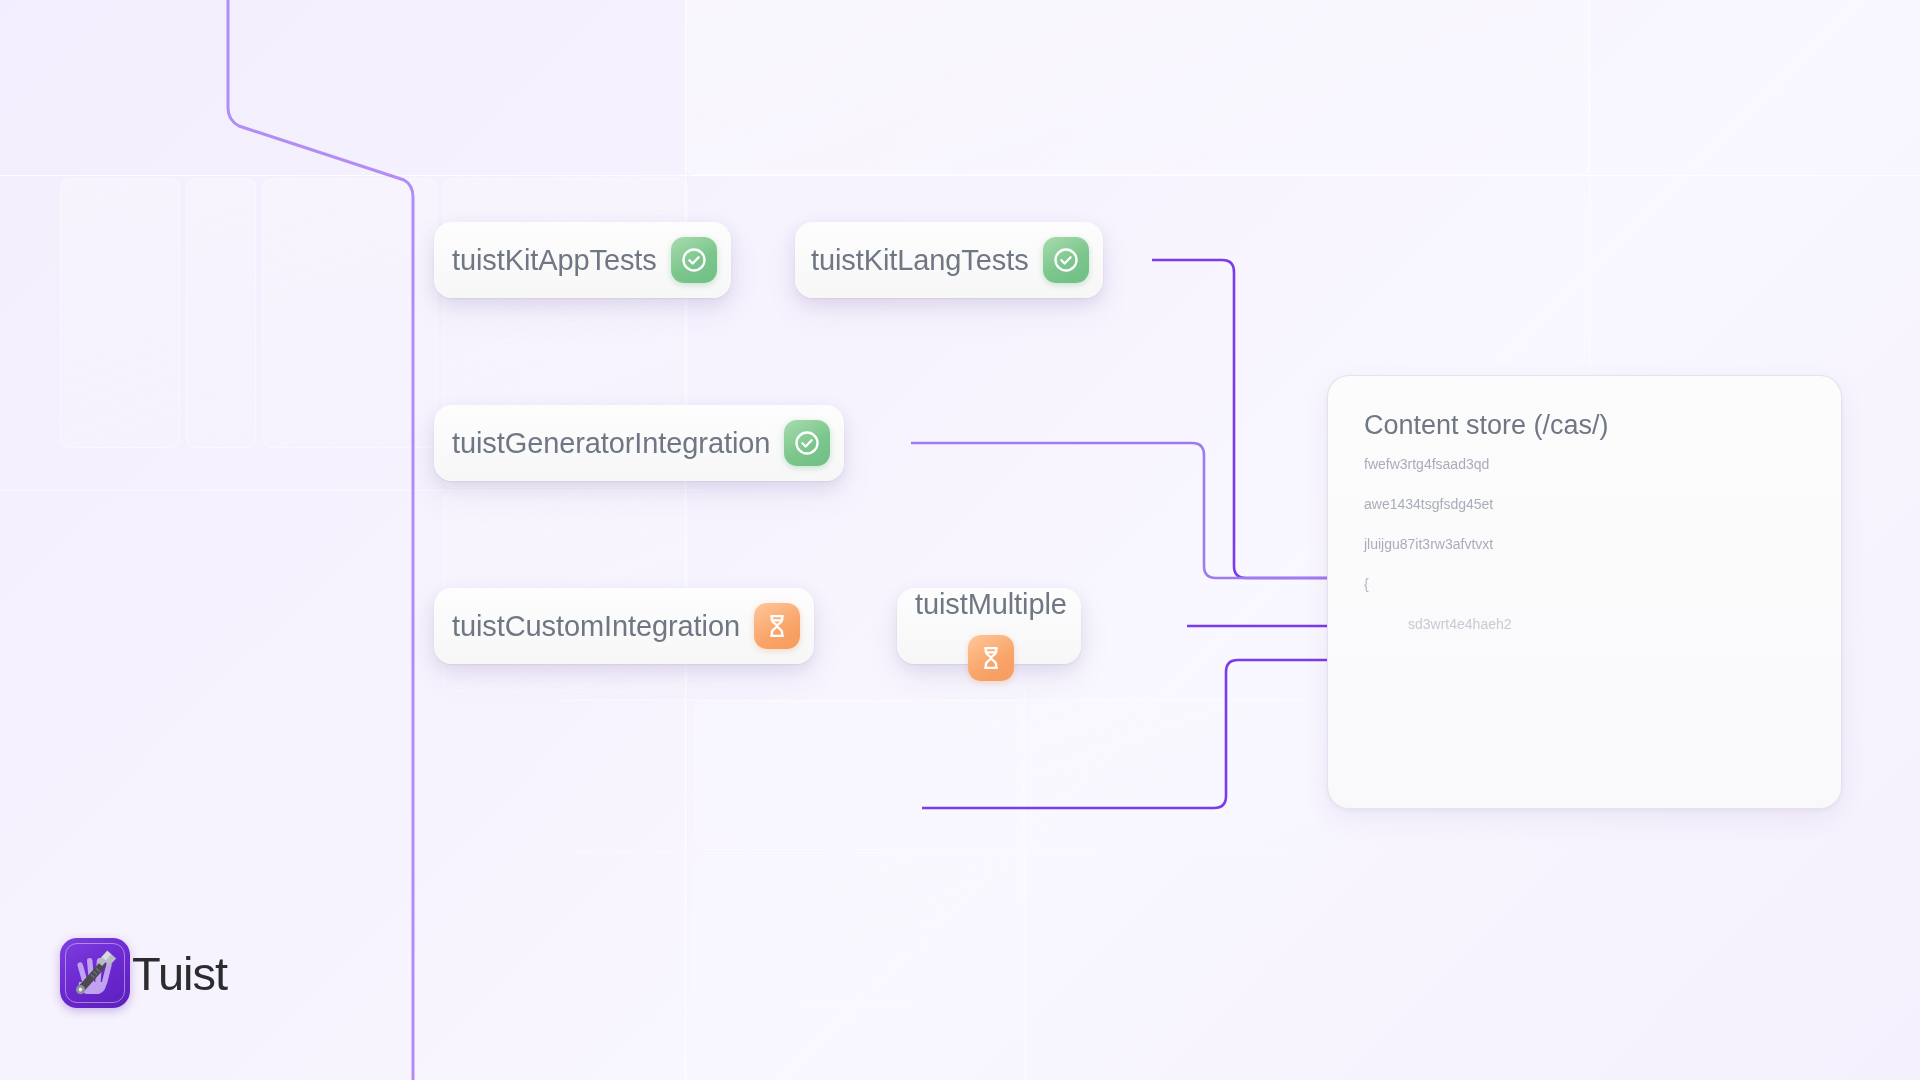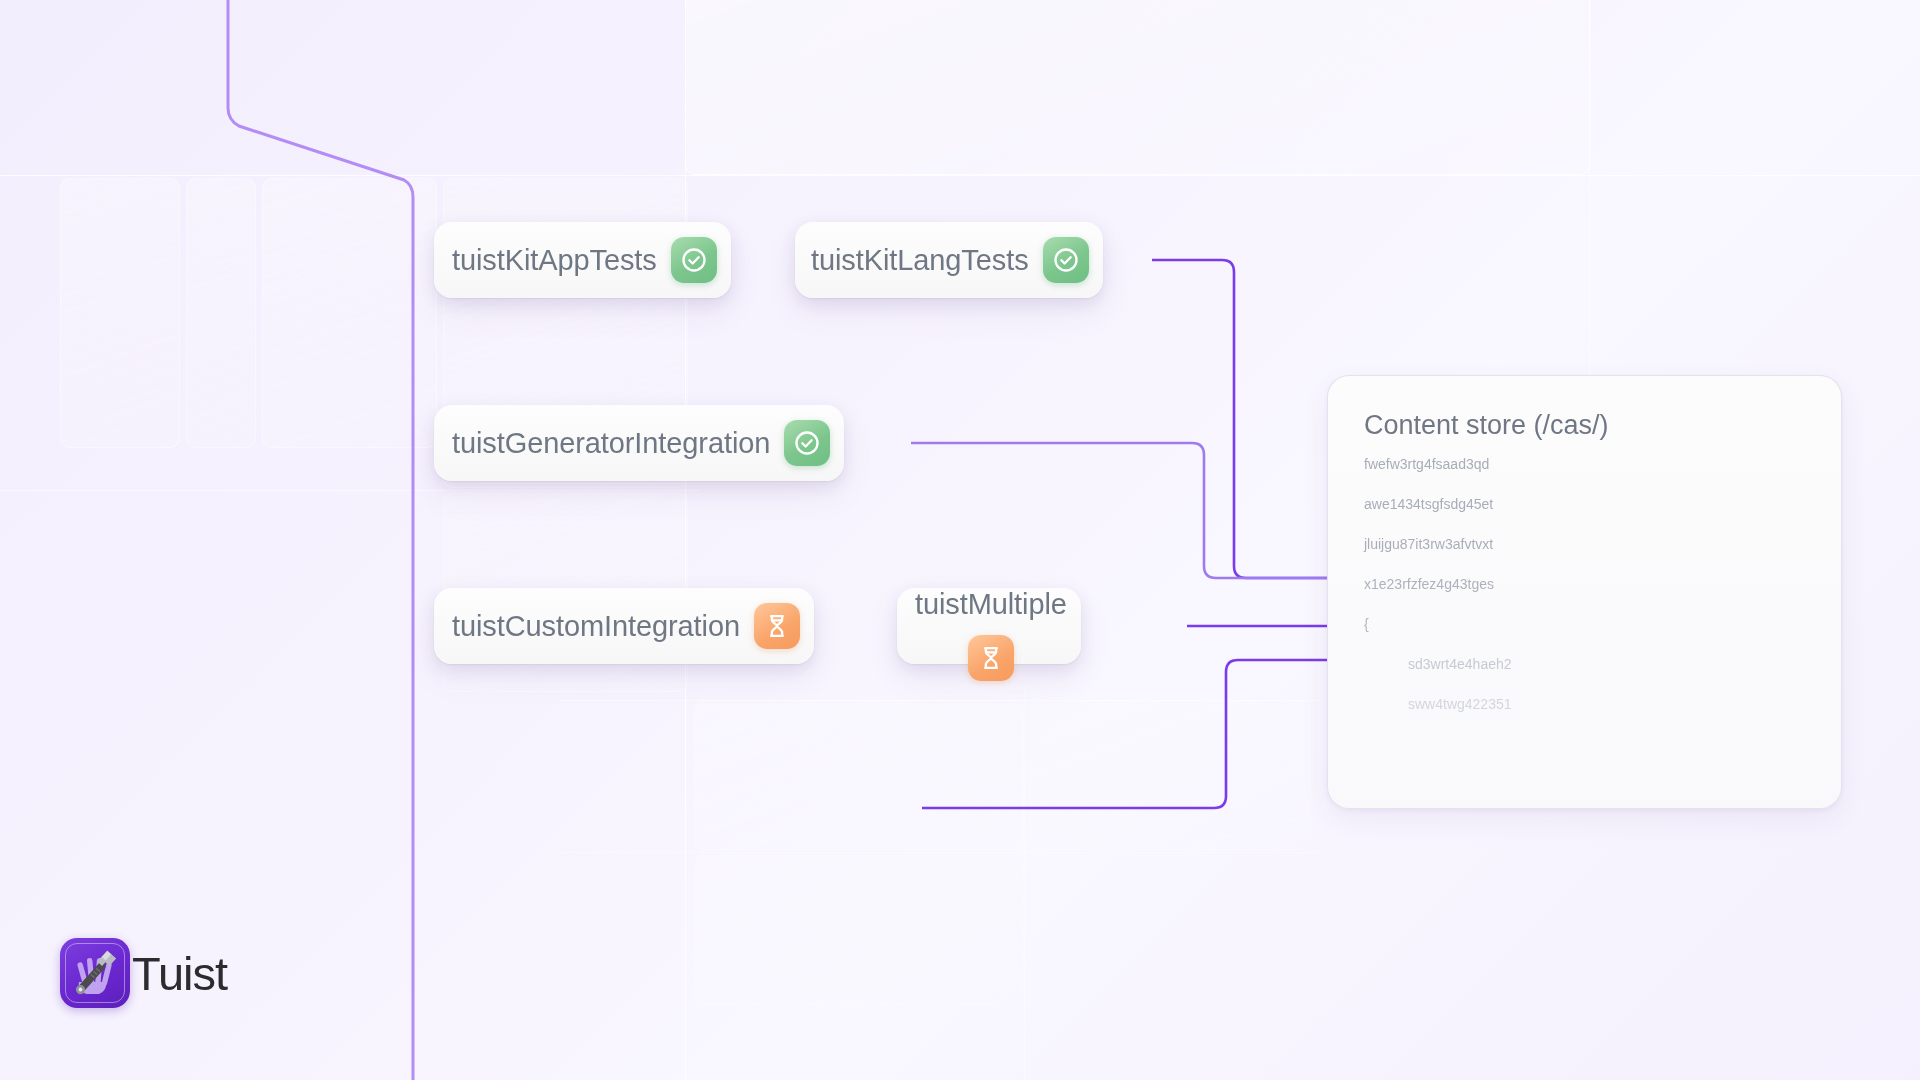--- a/index.html
+++ b/index.html
@@ -217,24 +217,22 @@
       </svg>
     </span>
   </div>
 
 
   <div id="store-card">
     <div id="store-title">Content store (/cas/)</div>
     <div class="store-entry" style="color:#a8adb8;">fwefw3rtg4fsaad3qd</div>
     <div class="store-entry" style="color:#a8adb8;">awe1434tsgfsdg45et</div>
     <div class="store-entry" style="color:#a9aeb9;">jluijgu87it3rw3afvtvxt</div>
-    <div class="store-entry" style="color:#adb2bc;">x1e23rfzfez4g43tges</div>
     <div class="store-entry" style="color:#b4b8c2;">{</div>
     <div class="store-entry indent" style="color:#c6cad2;">sd3wrt4e4haeh2</div>
-    <div class="store-entry indent" style="color:#d2d6dd;">sww4twg422351</div>
   </div>
 
   <div id="logo">
     <div id="logo-mark">
       <div class="inner-border"></div>
       <svg width="70" height="70" viewBox="0 0 70 70">
 
         <g fill="#c6a9f0" opacity=".95">
           <rect x="20" y="24" width="5.4" height="24" rx="2.7" transform="rotate(-16 22.7 36)"></rect>
           <rect x="28" y="20" width="5.4" height="29" rx="2.7" transform="rotate(-5 30.7 34)"></rect>

